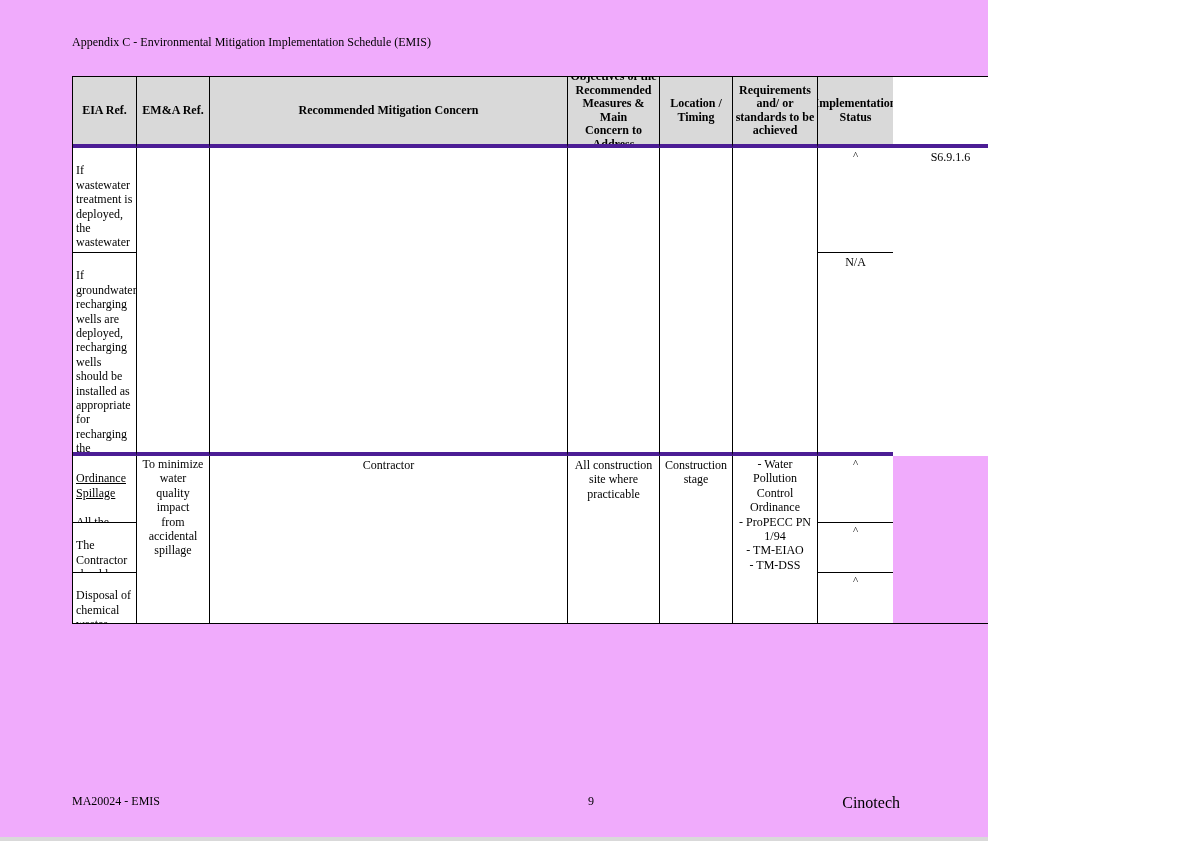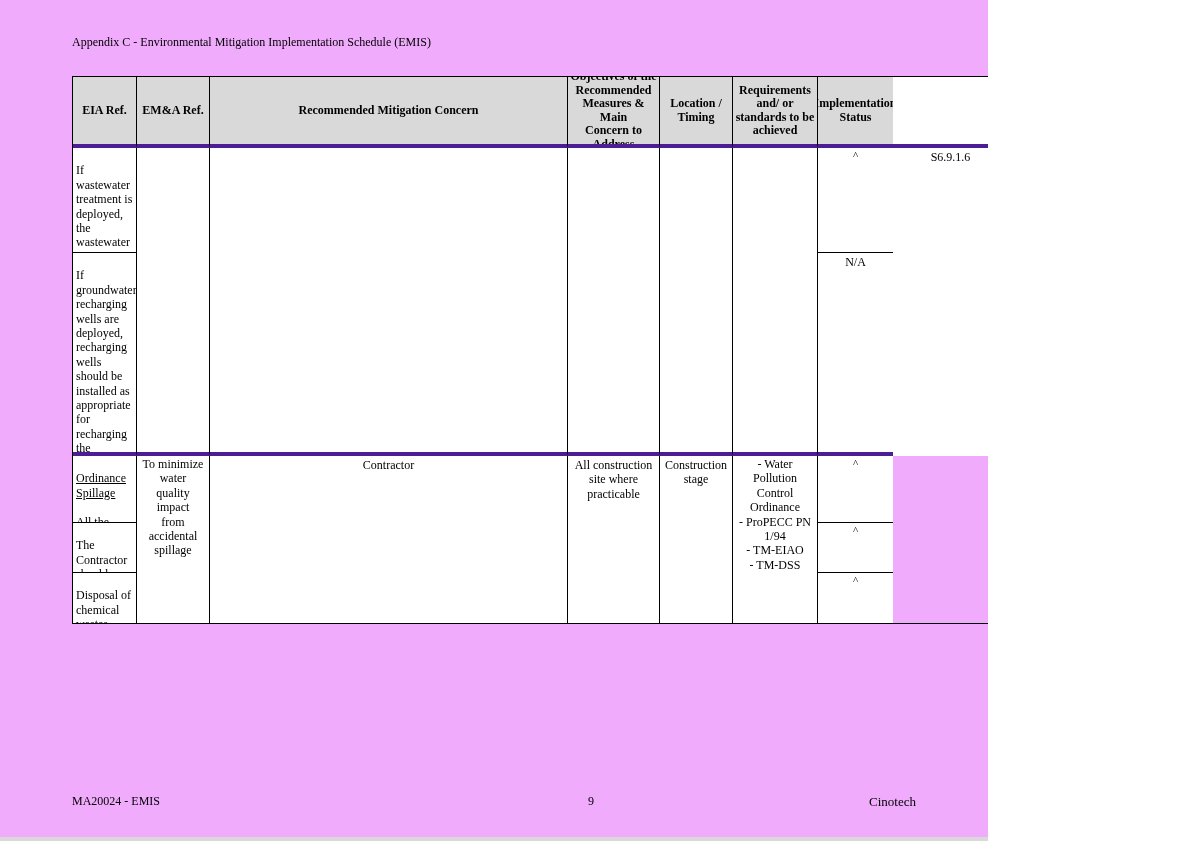--- a/index.html
+++ b/index.html
@@ -65,21 +65,21 @@
   .sub-g2b { height: 50px; border-bottom: 1px solid #000; }
   .sub-g2c { flex: 1; }
   .sub .ptext { display: block; padding: 1px 3px 0 3px; }
   .measure-heading { display: block; text-decoration: underline; padding: 1px 3px 0 3px; }
   .measure-heading + .ptext { padding-top: 0; }
   .status-cell { text-align: center; padding-top: 2px; }
   .caret { font-size: 11px; line-height: 11px; }
   
   .footer-left { position: absolute; left: 72px; top: 794px; font-size: 12px; }
   .footer-center { position: absolute; left: 72px; top: 794px; width: 1038px; text-align: center; font-size: 12px; }
-  .footer-right { position: absolute; right: 72px; top: 794px; font-size: 13px; }
+  .footer-right { position: absolute; right: 88px; top: 794px; font-size: 16px; }
   .window-edge {
     position: absolute; left: 0; bottom: 0; width: 100%; height: 4px;
     background: #d9d9d9;
   }
 </style>
 </head>
 <body>
 
 <div class="page">
 

